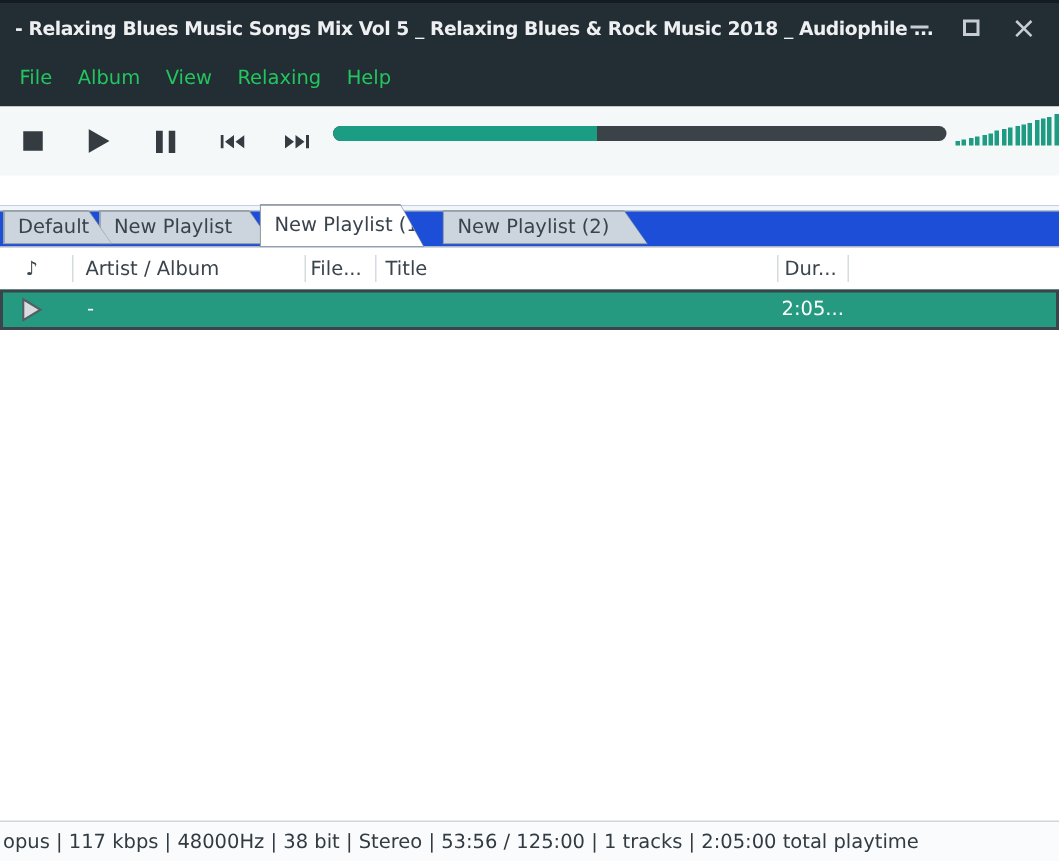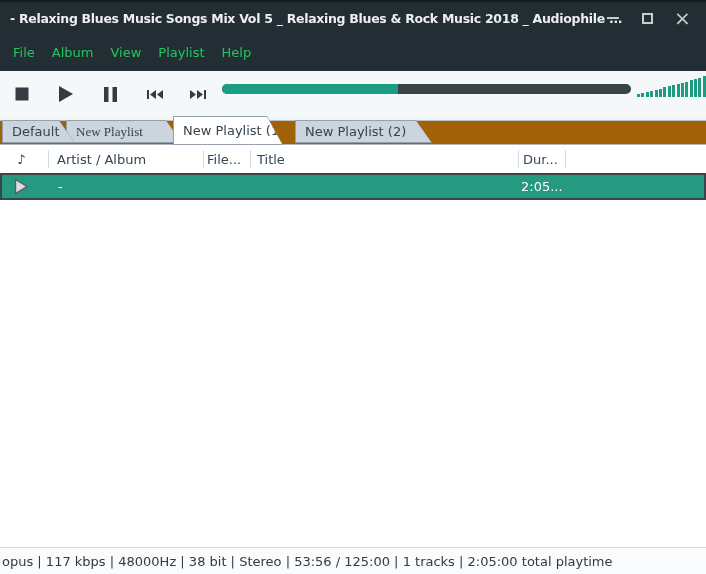--- a/index.html
+++ b/index.html
@@ -28,23 +28,23 @@
 
   .progress { position:absolute; left:222px; top:13px; width:409px; height:10px;
               background:#3b4348; border-radius:5px; overflow:hidden; }
   .progress-fill { height:10px; background:#1b9d83; border-radius:5px 0 0 5px; }
 
   .volume { position:absolute; left:637px; top:5px; width:69px; height:21px;
             display:flex; align-items:flex-end; gap:1.4px; }
   .vbar { width:3px; background:#1d9c82; }
 
   
-  .tabbar { height:28px; background:#a16207; position:relative;
+  .tabbar { height:28px; background:#1d4ed8; position:relative;
             border-top:3px solid #f3f6f7; border-bottom:1px solid #aeb7bf;
-            box-shadow: inset 0 1px 0 #b9c2ca; }
+            box-shadow: inset 0 1px 0 #b9c2ca; margin-top: 20px; }
   .tab { position:absolute; bottom:1px; height:23px; z-index:3;
          clip-path: polygon(0 0, calc(100% - 16px) 0, 100% 100%, 0 100%);
          background:#96a0aa; cursor:default; }
   .tab-inner { position:absolute; inset:1px;
          clip-path: polygon(0 0, calc(100% - 15px) 0, 100% 100%, 0 100%);
          background:#ccd5dd; display:flex; align-items:center; }
   .tab-label { font-size:13px; color:#39434b; padding-left:9px; white-space:nowrap; }
   .tab.active { bottom:-1px; height:29px; z-index:10; }
   .tab.active .tab-inner { background:#ffffff; }
 
@@ -83,21 +83,21 @@
         </div>
         <div class="win-btn">
           <span class="close-glyph">×</span>
         </div>
       </div>
     </div>
     <div class="menubar">
       <span class="menu-item">File</span>
       <span class="menu-item">Album</span>
       <span class="menu-item">View</span>
-      <span class="menu-item">Playlist</span>
+      <span class="menu-item">Relaxing</span>
       <span class="menu-item">Help</span>
     </div>
   </div>
 
   <div class="toolbar">
     <div class="tb-btn" style="left:7px;">
       <svg width="14" height="14" viewBox="0 0 14 14">
         <rect x="0.5" y="0.5" width="13" height="13" fill="#343b41"></rect>
       </svg>
     </div>
@@ -148,21 +148,21 @@
         <div class="vbar" style="height: 21px;"></div>
       </div>
   </div>
 
   <div class="tabbar">
     <div class="tab" style="left:2px; width:73px; z-index:5;">
       <div class="tab-inner">
           <span class="tab-label">Default</span>
         </div>
     </div>
-    <div class="tab" style="left:66px; width:116px; z-index:4;font-family:Liberation Serif, serif;">
+    <div class="tab" style="left:66px; width:116px; z-index:4;">
       <div class="tab-inner">
           <span class="tab-label">New Playlist</span>
         </div>
     </div>
     <div class="tab active" style="left:173px; width:110px;">
       <div class="tab-inner">
           <span class="tab-label">New Playlist (1)</span>
         </div>
     </div>
     <div class="tab" style="left:295px; width:137px; z-index:2;">

